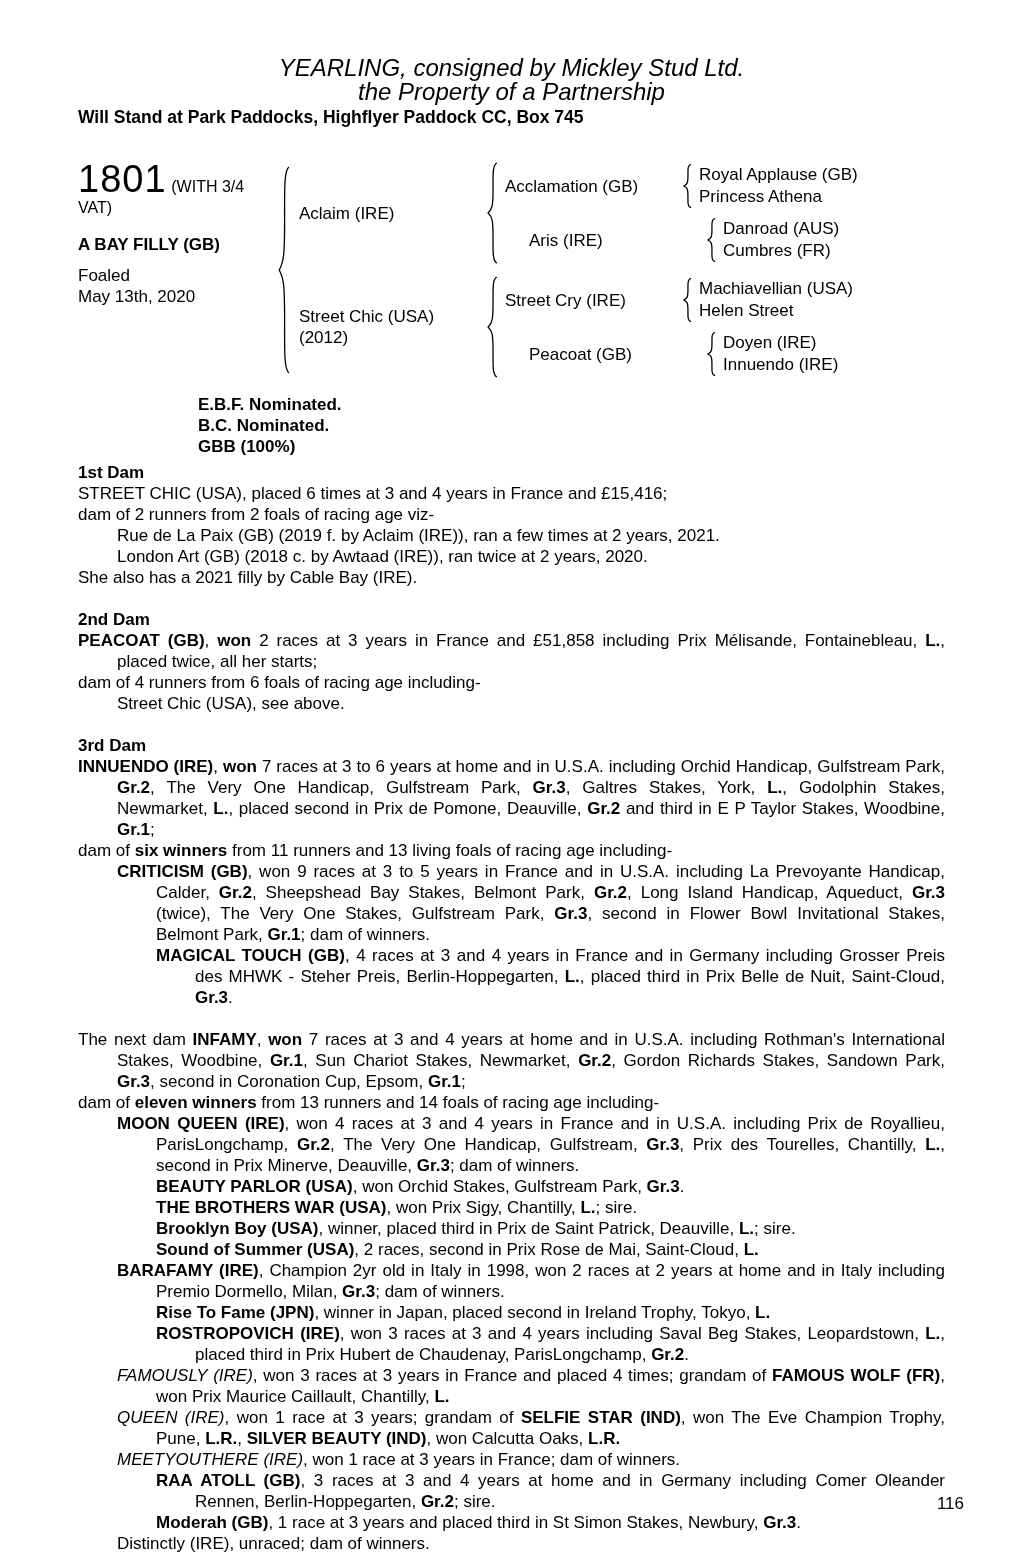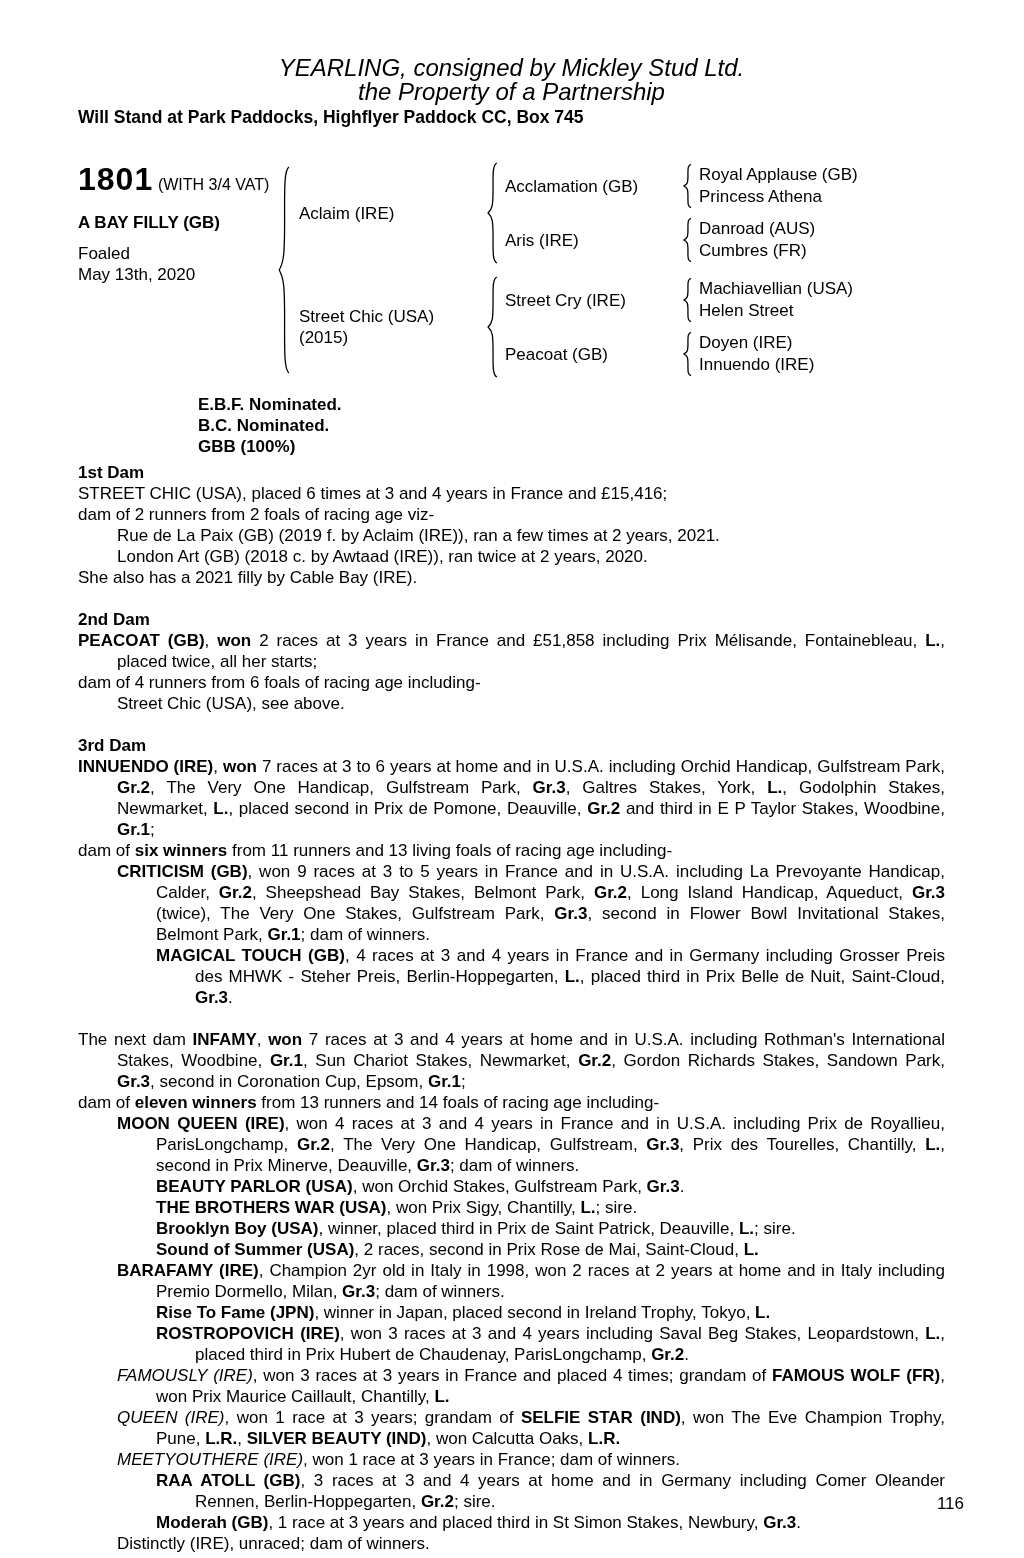--- a/index.html
+++ b/index.html
@@ -12,30 +12,30 @@
   }
   .page { padding:56px 79px 0 78px; }
 
   
   .hdr1, .hdr2 { text-align:center; font-style:italic; font-size:24px; line-height:24px; }
   .hdr3 { font-weight:bold; font-size:17.5px; line-height:22px; margin-top:2px; }
 
   
   .ped { display:flex; align-items:flex-start; margin-top:34px; }
   .lot-col { width:198px; flex:none; }
-  .lot-num { font-size:32px; font-weight:bold; letter-spacing:1px; line-height:34px; }
+  .lot-num { font-size:38px; font-weight:normal; letter-spacing:1px; line-height:34px; }
   .vat { font-size:16px; }
   .filly { font-weight:bold; margin-top:16px; }
   .foaled { margin-top:10px; }
   .tree { display:flex; align-items:center; flex:1; }
   .parent-unit { display:flex; align-items:center; }
   .parent-unit + .parent-unit { margin-top:12px; }
   .p-name { width:186px; flex:none; }
   .gp-unit { display:flex; align-items:center; height:46px; }
-  .gp-unit + .gp-unit { margin-top:8px; }
+  .gp-unit + .gp-unit { margin-top:8px;margin-left:24px; }
   .gp-name { width:176px; flex:none; }
   .ggp-col { line-height:22px; }
   .brace { flex:none; margin:0 7px 0 2px; display:block; }
   .brace.small { width:9px;  height:44px; }
   .brace.mid   { width:11px; height:102px; }
   .brace.big   { width:12px; height:210px; margin-right:9px; }
 
   
   .noms { display:flex; justify-content:space-between; font-weight:bold;
           margin-top:16px; padding-left:120px; padding-right:130px;flex-direction:column; }
@@ -106,21 +106,21 @@
                 <div>Danroad (AUS)</div>
                 <div>Cumbres (FR)</div>
               </div>
             </div>
           </div>
         </div>
 
         <div class="parent-unit">
           <div class="p-name">
             <div>Street Chic (USA)</div>
-            <div>(2015)</div>
+            <div>(2012)</div>
           </div>
           <svg class="brace mid" viewBox="0 0 10 100" preserveAspectRatio="none">
             <path d="M9,1 C5,3 5.5,12 5.5,26 C5.5,42 5,46 1,50 C5,54 5.5,58 5.5,74 C5.5,88 5,97 9,99" fill="none" stroke="#000" stroke-width="1.3" vector-effect="non-scaling-stroke"></path>
           </svg>
           <div>
             <div class="gp-unit">
               <div class="gp-name">Street Cry (IRE)</div>
               <svg class="brace small" viewBox="0 0 10 100" preserveAspectRatio="none">
                 <path d="M9,1 C5,3 5.5,12 5.5,26 C5.5,42 5,46 1,50 C5,54 5.5,58 5.5,74 C5.5,88 5,97 9,99" fill="none" stroke="#000" stroke-width="1.3" vector-effect="non-scaling-stroke"></path>
               </svg>

